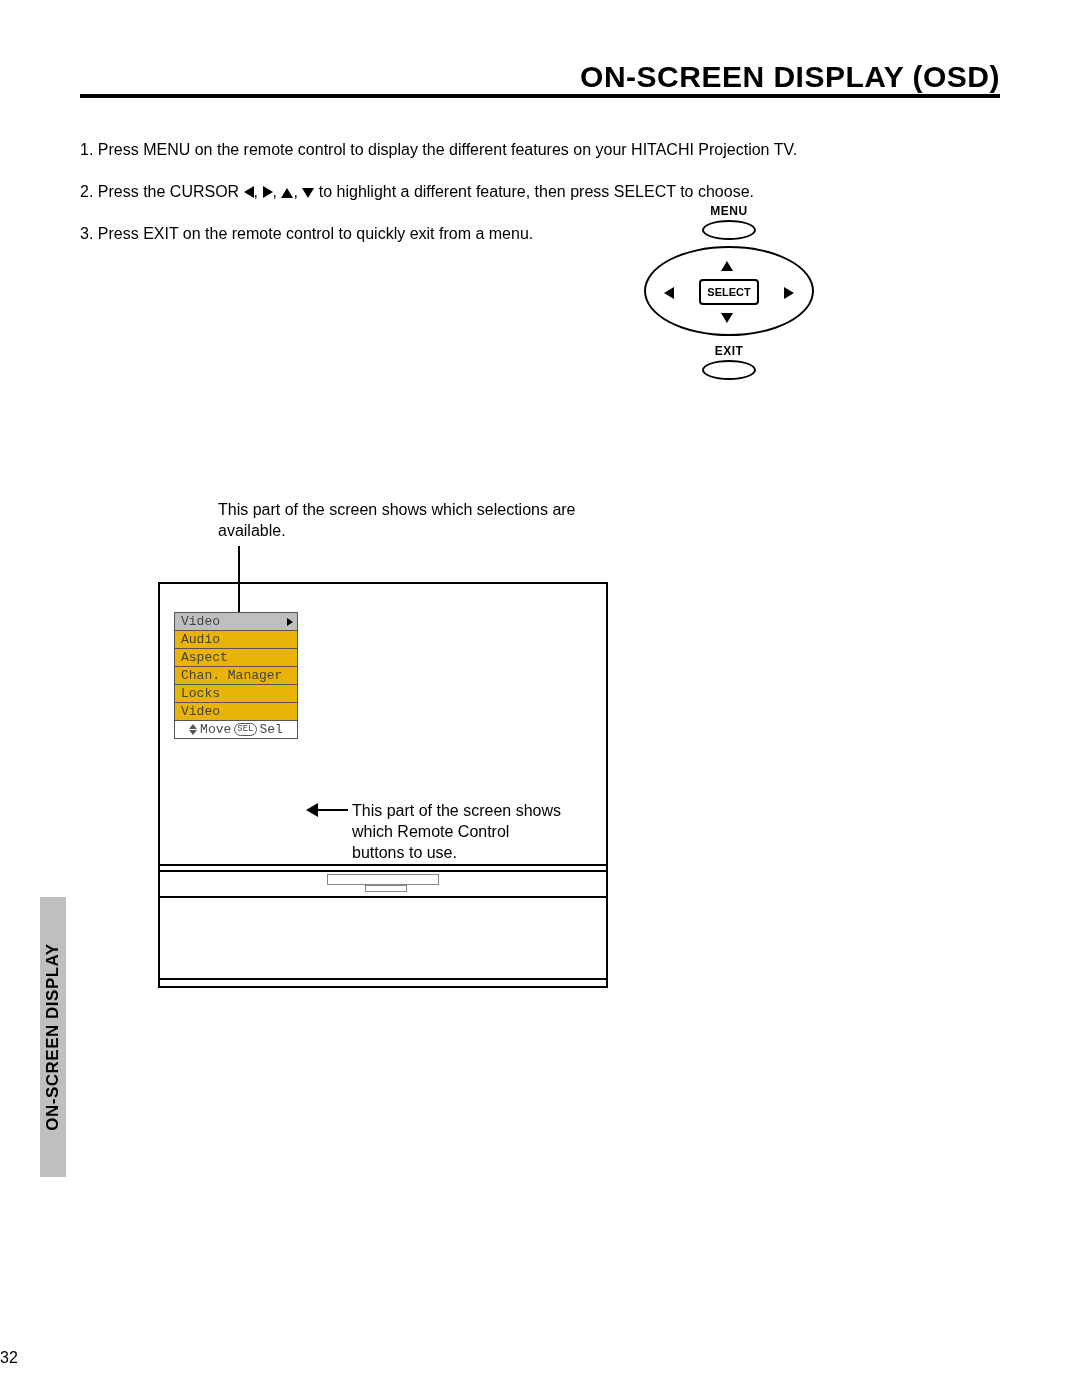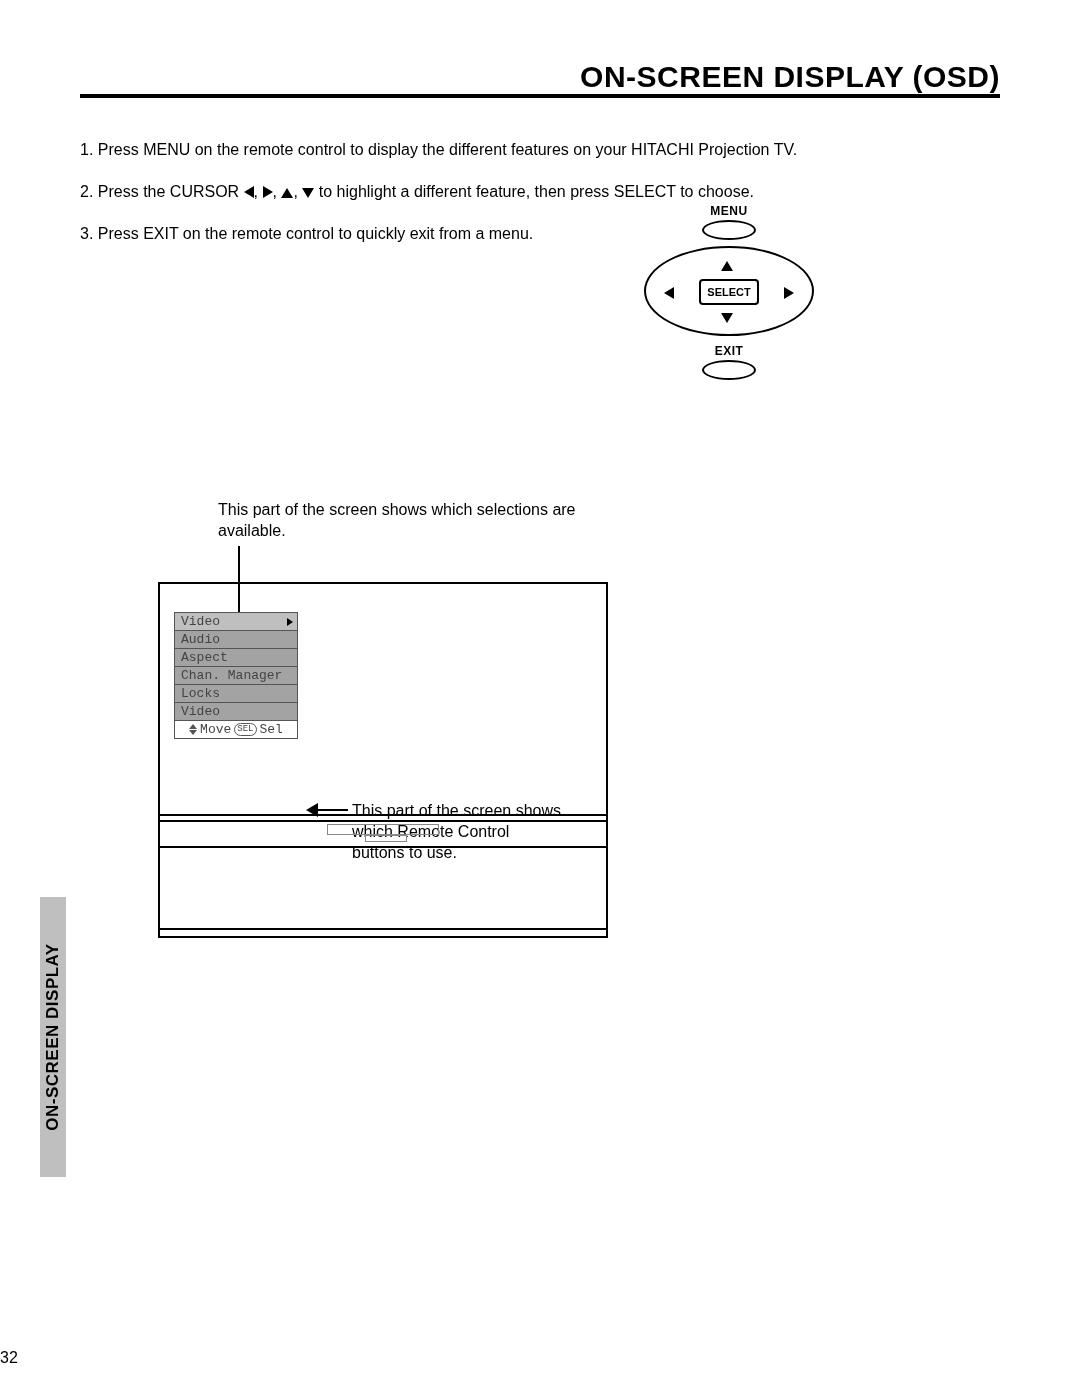--- a/index.html
+++ b/index.html
@@ -157,35 +157,35 @@
   }
   .tv {
     position: absolute;
     left: 0;
     top: 82px;
     width: 450px;
     border: 2px solid #000;
     box-sizing: border-box;
   }
   .tv .screen {
-    height: 230px;
+    height: 280px;
     position: relative;
     padding: 28px 14px 14px 14px;
     box-sizing: border-box;
   }
   .osd-menu {
     width: 124px;
     font-family: "Courier New", monospace;
     font-size: 13px;
   }
   .osd-menu .item {
     border: 1px solid #555;
     padding: 1px 6px;
     margin-bottom: -1px;
-    background: #a3a3a3;
+    background: #eab308;
     color: #444;
     position: relative;
   }
   .osd-menu .item.sel {
     background: #bfbfbf;
   }
   .osd-menu .item .mini-tri-right {
     position: absolute;
     right: 4px;
     top: 5px;

